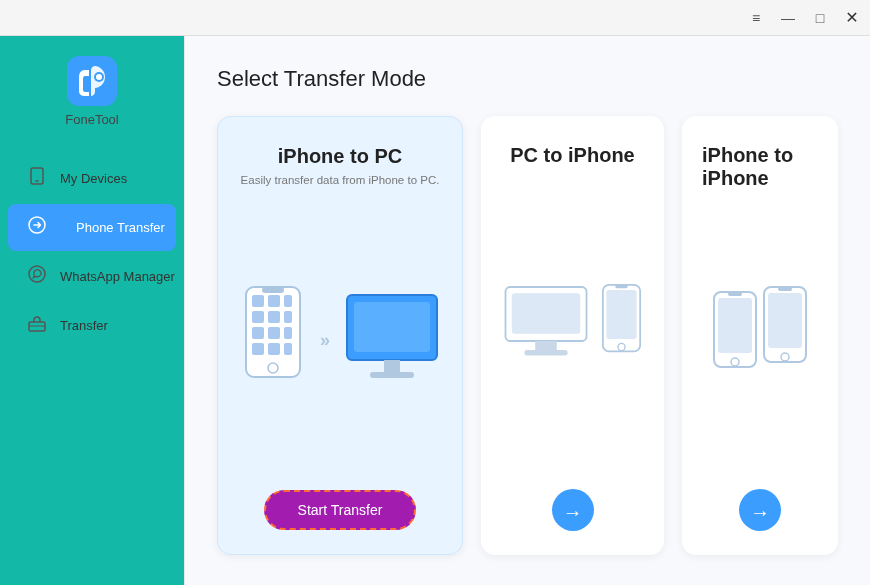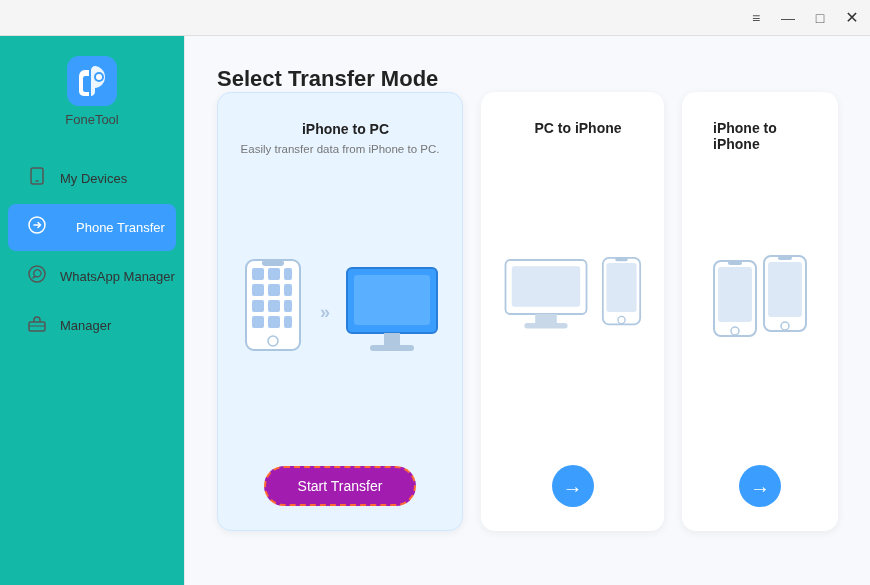--- a/index.html
+++ b/index.html
@@ -112,22 +112,23 @@
 
     
     .main-content {
       flex: 1;
       background: #f7f9fc;
       padding: 30px 32px 20px;
       overflow: hidden;
     }
     .page-title {
       font-size: 22px;
-      font-weight: 700;
+      font-weight: 400;
       color: #222;
+      margin-bottom: 24px;
     }
 
     
     .cards-container {
       display: flex;
       gap: 18px;
       height: calc(100% - 60px);
     }
 
     .transfer-card {
@@ -140,25 +141,24 @@
       padding: 28px 20px 24px;
       box-shadow: 0 2px 8px rgba(0,0,0,0.06);
       position: relative;
     }
     .transfer-card.active-card {
       background: #e8f4ff;
       border: 1px solid #d0e8ff;
     }
 
     .card-title {
-      font-size: 14px;
+      font-size: 20px;
       font-weight: 600;
       color: #222;
       margin-bottom: 6px;
-      margin-left: 11px;
     }
     .card-subtitle {
       font-size: 11.5px;
       color: #777;
       text-align: center;
       margin-bottom: 20px;
     }
 
     
     .card-illustration {
@@ -281,21 +281,21 @@
       </div>
 
       <div class="nav-item">
         <span class="nav-icon">
           <svg width="20" height="20" viewBox="0 0 20 20" fill="none">
             <rect x="2" y="9" width="16" height="9" rx="1.5" stroke="#555" stroke-width="1.5"></rect>
             <path d="M7 9 L7 7 C7 5.3 8.3 4 10 4 C11.7 4 13 5.3 13 7 L13 9" stroke="#555" stroke-width="1.5"></path>
             <line x1="2" y1="13" x2="18" y2="13" stroke="#555" stroke-width="1"></line>
           </svg>
         </span>
-        <span class="nav-label">Manager</span>
+        <span class="nav-label">Transfer</span>
       </div>
     </div>
   </div>
 
   <div class="main-content">
     <h1 class="page-title">Select Transfer Mode</h1>
 
     <div class="cards-container">
 
       <div class="transfer-card active-card">

